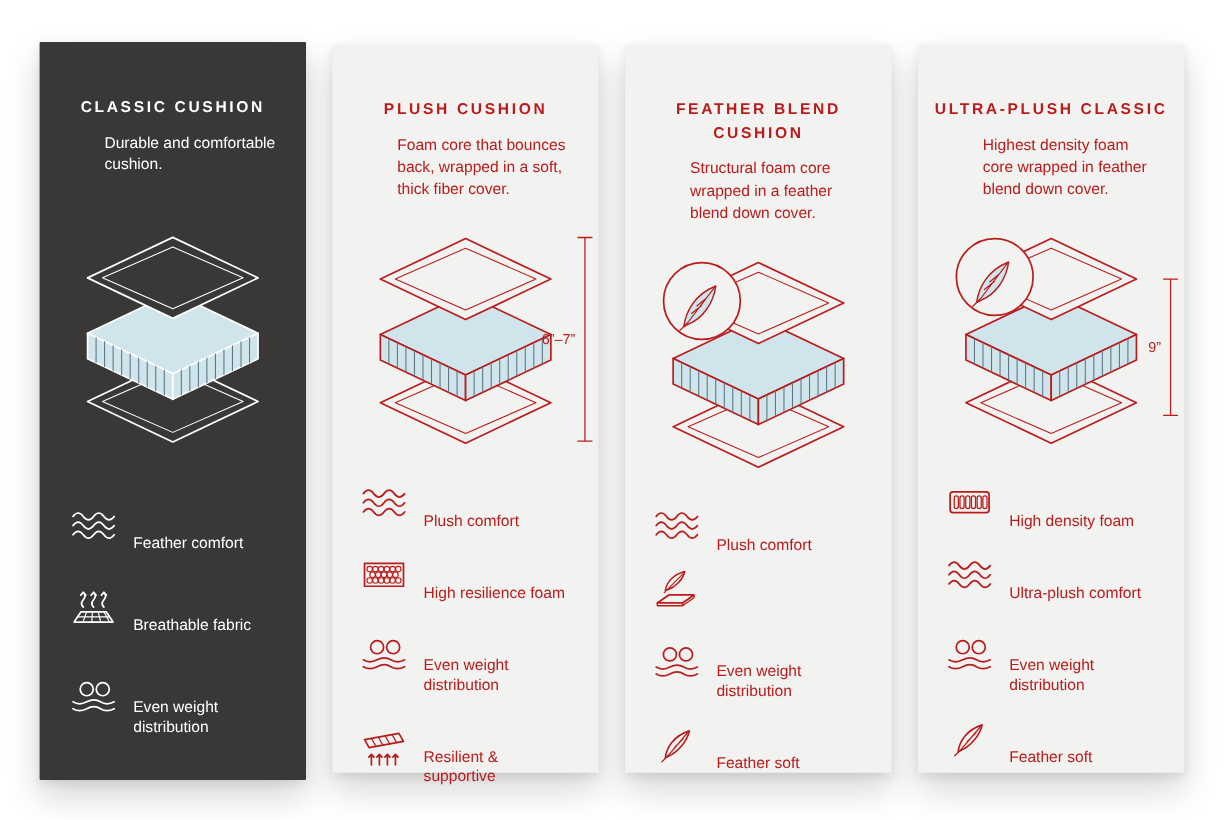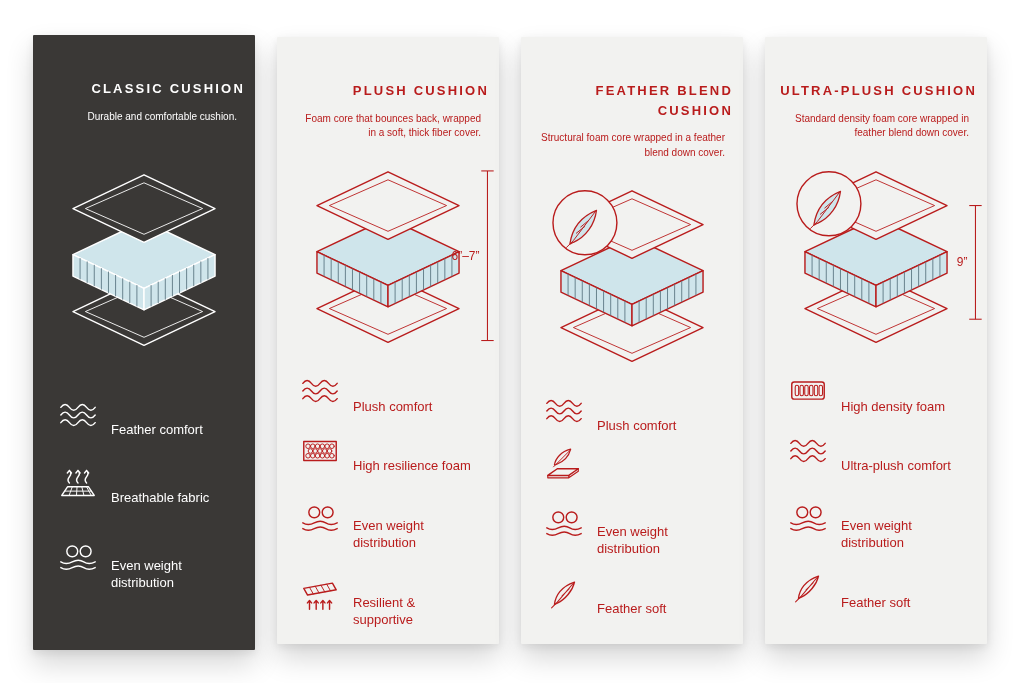--- a/index.html
+++ b/index.html
@@ -29,32 +29,33 @@
   .card-dark {
     --card-bg:#3a3836;
     background:var(--card-bg);
     color:#ffffff;
     height:615px;
     margin-top:0;
   }
   .card-title {
     margin-top:44px;
     padding:0 10px;
-    text-align:right;
+    text-align:center;
     font-size:13px;
     font-weight:bold;
     letter-spacing:2.2px;
     line-height:1.5;
   }
   .card-desc {
     margin-top:11px;
     padding:0 18px;
-    text-align:right;
-    font-size:10px;
+    text-align:left;
+    font-size:13px;
     line-height:1.45;
+    margin-left:36px;
   }
   .illustration {
     margin-top:22px;
     display:flex;
     justify-content:flex-start;
   }
   .card-dark .illustration { margin-top:42px; }
   .features {
     margin-top:16px;
     padding-left:22px;
@@ -305,22 +306,22 @@
               <path d="M12 28 C13 19 19 9 33 4.5 C31 13.5 23 23 15 26.5 Z" stroke-width="1.4"></path>
               <path d="M32 5.5 L15 25.5 M15 25.5 L9 31.5 M20 19 L27.5 11.5" stroke-width="1.1"></path>
             </svg>
           </span>
     <span class="feature-label">Feather soft</span>
   </div>
 </div>
   </section>
 
   <section class="card">
-    <h2 class="card-title">ULTRA-PLUSH CUSHION</h2>
-    <p class="card-desc">Standard density foam core wrapped in feather blend down cover.</p>
+    <h2 class="card-title">ULTRA-PLUSH CLASSIC</h2>
+    <p class="card-desc">Highest density foam core wrapped in feather blend down cover.</p>
     <div class="illustration">
         <svg viewBox="0 0 250 205" width="230" height="189">
     <g transform="translate(15,0)" fill="none" stroke="currentColor" stroke-width="1.6" stroke-linejoin="round">
       <g>
         <polygon points="110,122 190,160 110,198 30,160" fill="var(--card-bg)"></polygon>
         <polygon points="110,131 176,160 110,189 44,160" stroke-width="1"></polygon>
       </g>
       <g>
         <polygon points="110,58 190,96 110,134 30,96" fill="#cfe5eb"></polygon>
         <polygon points="30,96 110,134 110,158 30,120" fill="#cfe5eb"></polygon>

